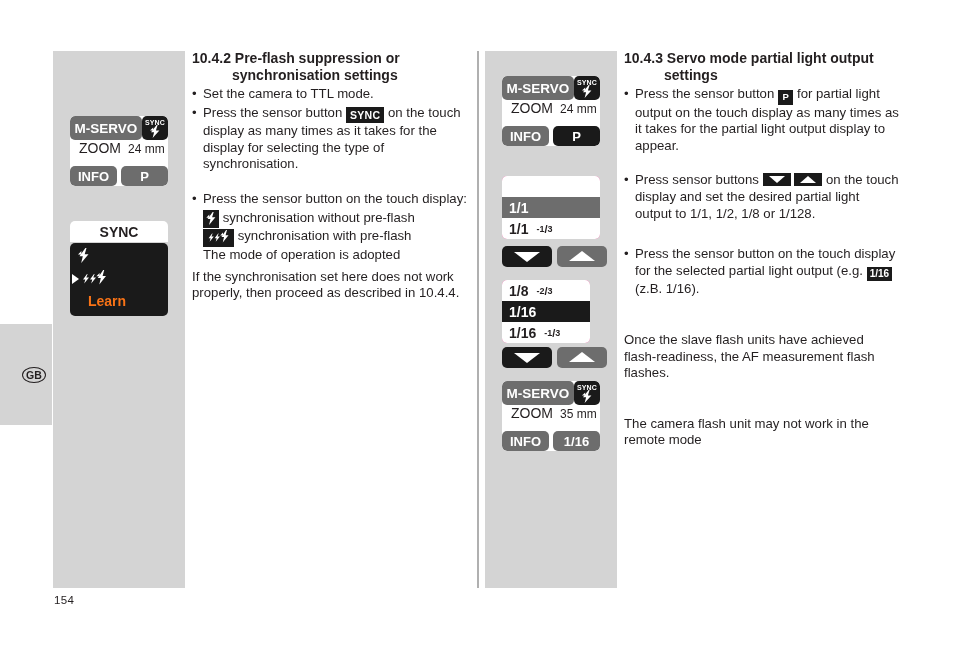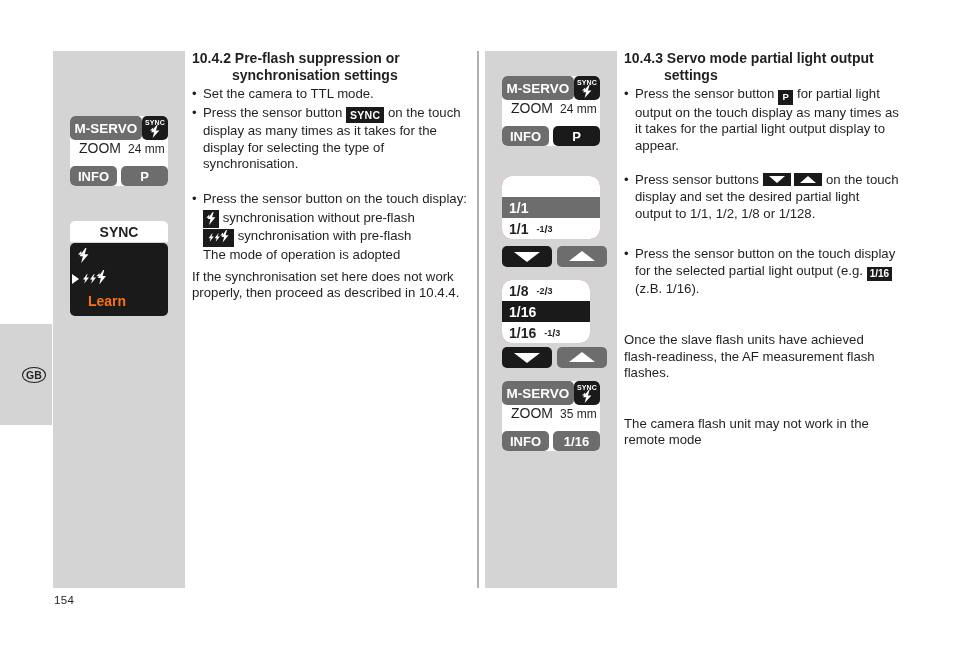--- a/index.html
+++ b/index.html
@@ -204,21 +204,21 @@
     white-space: nowrap;
   }
   .zoom-word { font-size: 14px; letter-spacing: 0px; }
   .zoom-word .sc { font-size: 14px; }
   .zoom-val { font-size: 12px; margin-left: 7px; }
 
   
   .plist {
     position: absolute;
     background: #ec4899;
-    border-radius: 10px;
+    border-radius: 5px;
     overflow: hidden;
   }
   .pitem {
     height: 21px;
     display: flex;
     align-items: center;
     padding-left: 7px;
     font-size: 14px;
     font-weight: bold;
     color: #231f20;

